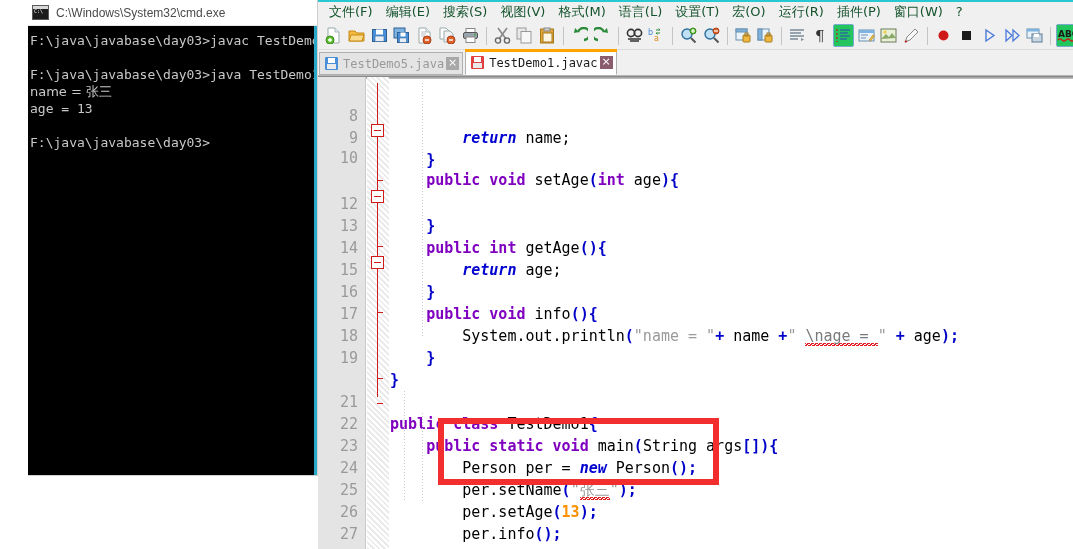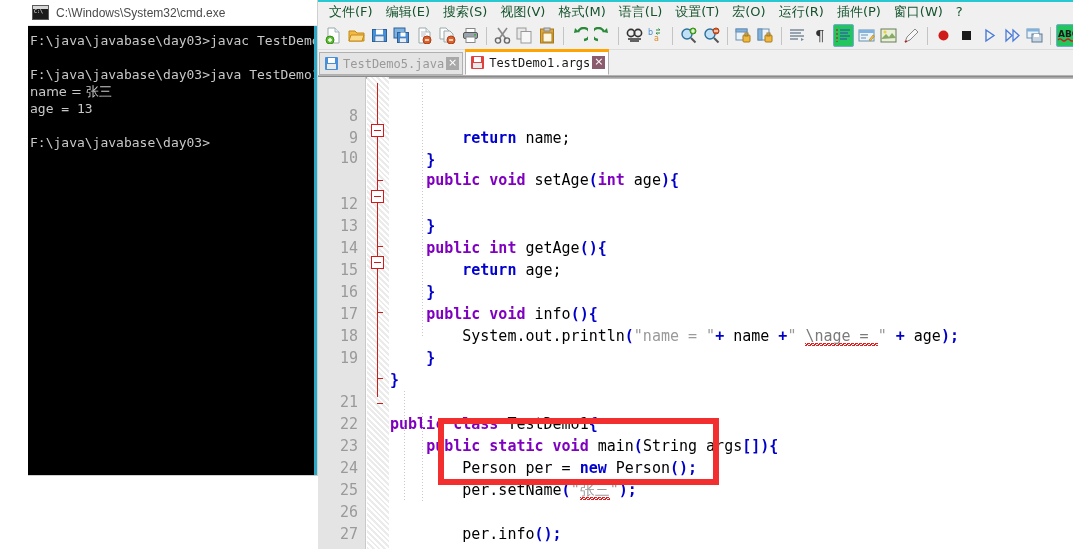--- a/index.html
+++ b/index.html
@@ -231,21 +231,21 @@
   .fold-box::before {
     content: ""; position: absolute; left: 2px; top: 5px;
     width: 7px; height: 1px; background: #d11a1a;
   }
   .fold-tail {
     position: absolute; left: 59px; width: 6px; height: 1px; background: #d11a1a;
   }
 
   
   .kw   { color: #8000c0; font-weight: bold; }
-  .kw2  { color: #0000d0; font-weight: bold; }
+  .kw2  { color: #0000d0; font-weight: bold; font-style: italic; }
   .brc  { color: #0000c8; font-weight: bold; }
   .str  { color: #9a9a9a; }
   .num  { color: #ff9000; font-weight: bold; }
   .esc  { color: #7a7a7a; }
   .squig {
     background-image: repeating-linear-gradient(135deg,#e02020 0 1px,transparent 1px 2px);
     background-position: bottom left;
     background-size: 4px 3px;
     background-repeat: repeat-x;
     padding-bottom: 1px;
@@ -529,21 +529,21 @@
     </div>
 
     <div id="tabbar">
       <div class="tab">
         <div class="tab-disk saved"></div>
         <div class="tab-label">TestDemo5.java</div>
         <div class="tab-close">×</div>
       </div>
       <div class="tab active">
         <div class="tab-disk dirty"></div>
-        <div class="tab-label">TestDemo1.args</div>
+        <div class="tab-label">TestDemo1.javac</div>
         <div class="tab-close">×</div>
       </div>
     </div>
 
     <div id="editor">
       <div id="editor-top-rule"></div>
       <div id="gutter"></div>
       <div id="foldmargin"></div>
 
       <div class="fold-line" style="top:6px;height:254px;"></div>
@@ -612,20 +612,21 @@
       <div class="codeline" style="top:336px;">
         <span class="lnum">23</span>
         <span class="codetext">        Person per = <span class="kw2">new</span> Person<span class="brc">();</span></span>
       </div>
       <div class="codeline" style="top:358px;">
         <span class="lnum">24</span>
         <span class="codetext">        per.setName<span class="brc">(</span><span class="str">"<span class="squig">张三</span>"</span><span class="brc">);</span></span>
       </div>
       <div class="codeline" style="top:380px;">
         <span class="lnum">25</span>
+        <span class="codetext">        per.setAge<span class="brc">(</span><span class="num">13</span><span class="brc">);</span></span>
       </div>
       <div class="codeline" style="top:402px;">
         <span class="lnum">26</span>
         <span class="codetext">        per.info<span class="brc">();</span></span>
       </div>
       <div class="codeline" style="top:424px;">
         <span class="lnum">27</span>
         <span class="codetext">    <span class="brc">}</span></span>
       </div>
       <div class="codeline" style="top:446px;">

